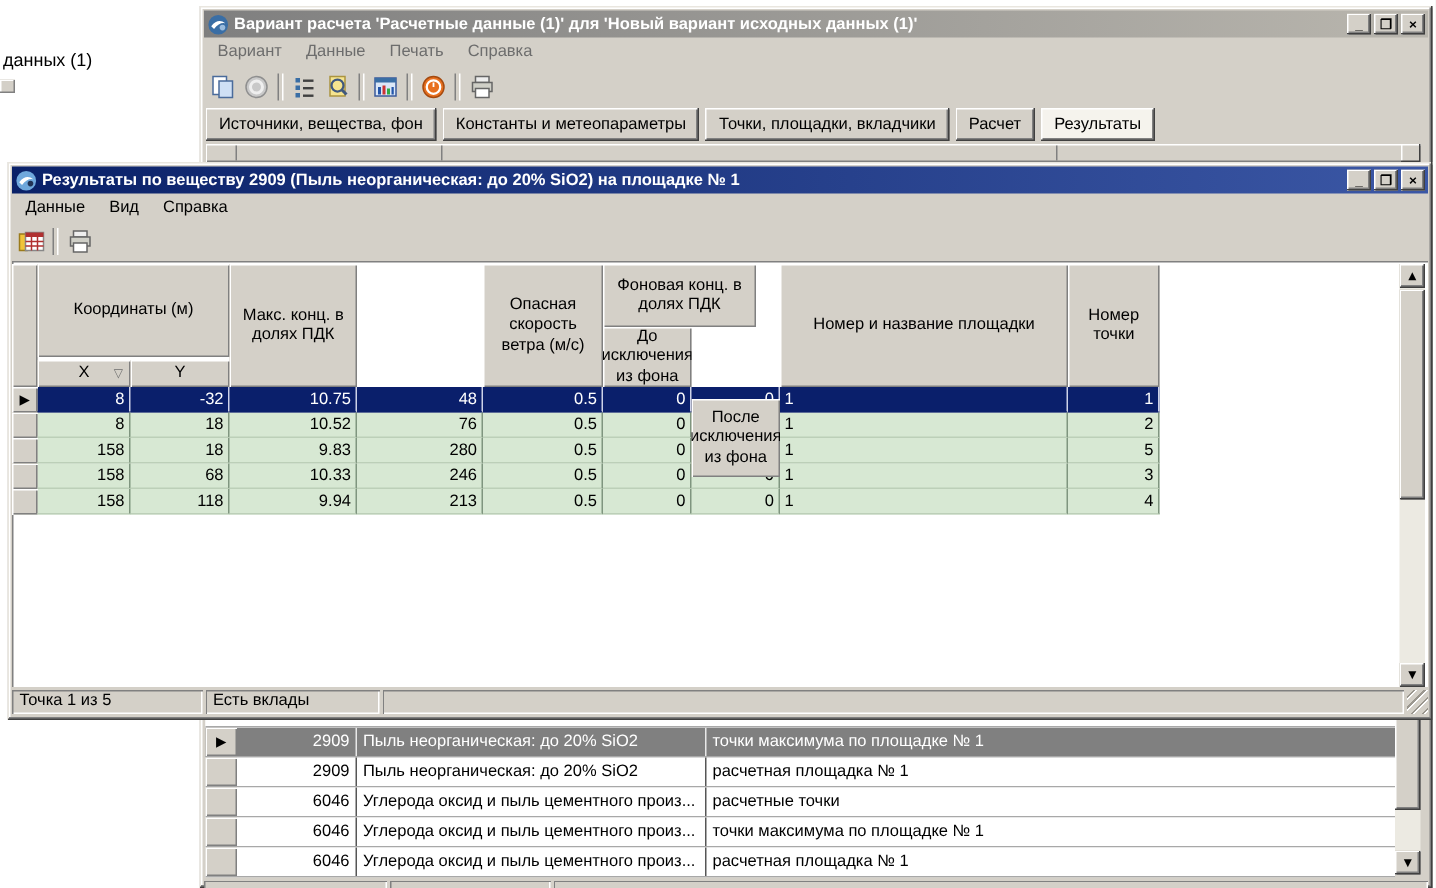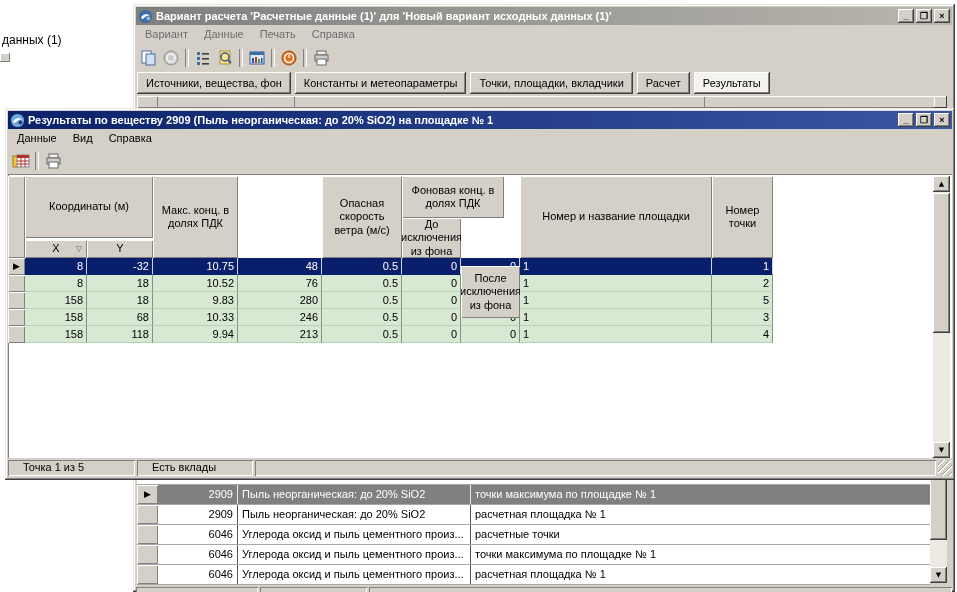--- a/index.html
+++ b/index.html
@@ -30,21 +30,21 @@
   .tbtn{width:22px;height:22px;display:flex;align-items:center;justify-content:center;}
   .tsep{width:2px;height:18px;margin:0 3px;border-left:1px solid #808080;border-right:1px solid #fff;}
 
   .tabrow{position:absolute;left:4px;top:68px;display:flex;}
   .tabbtn{height:22px;padding:0 9px;margin-right:4px;background:#d4d0c8;white-space:nowrap;
           display:flex;align-items:center;
           box-shadow:inset -1px -1px 0 #404040, inset 1px 1px 0 #fff, inset -2px -2px 0 #808080;}
   .tabbtn.active{background:#f5f3ed;}
 
   .statusbar{position:absolute;display:flex;gap:2px;background:#d4d0c8;padding-top:2px;}
-  .spanel{height:16px;background:#d4d0c8;padding:1px 15px;box-sizing:border-box;
+  .spanel{height:16px;background:#d4d0c8;padding:1px 5px;box-sizing:border-box;
           box-shadow:inset 1px 1px 0 #808080, inset -1px -1px 0 #fff;white-space:nowrap;overflow:hidden;}
   .grip{width:14px;height:16px;flex:none;
         background:repeating-linear-gradient(135deg,transparent 0 3px,#9a968e 3px 4px,#fff 4px 5px);}
 
   
   .strip{position:absolute;left:4px;top:92px;height:12px;background:#d4d0c8;
          box-shadow:inset 1px 1px 0 #fff, inset -1px -1px 0 #808080;}
   .stripdiv{position:absolute;top:1px;bottom:1px;width:1px;background:#808080;}
   .stripbtn{position:absolute;top:0;right:0;width:13px;height:12px;background:#d4d0c8;
             box-shadow:inset -1px -1px 0 #404040, inset 1px 1px 0 #fff;}

